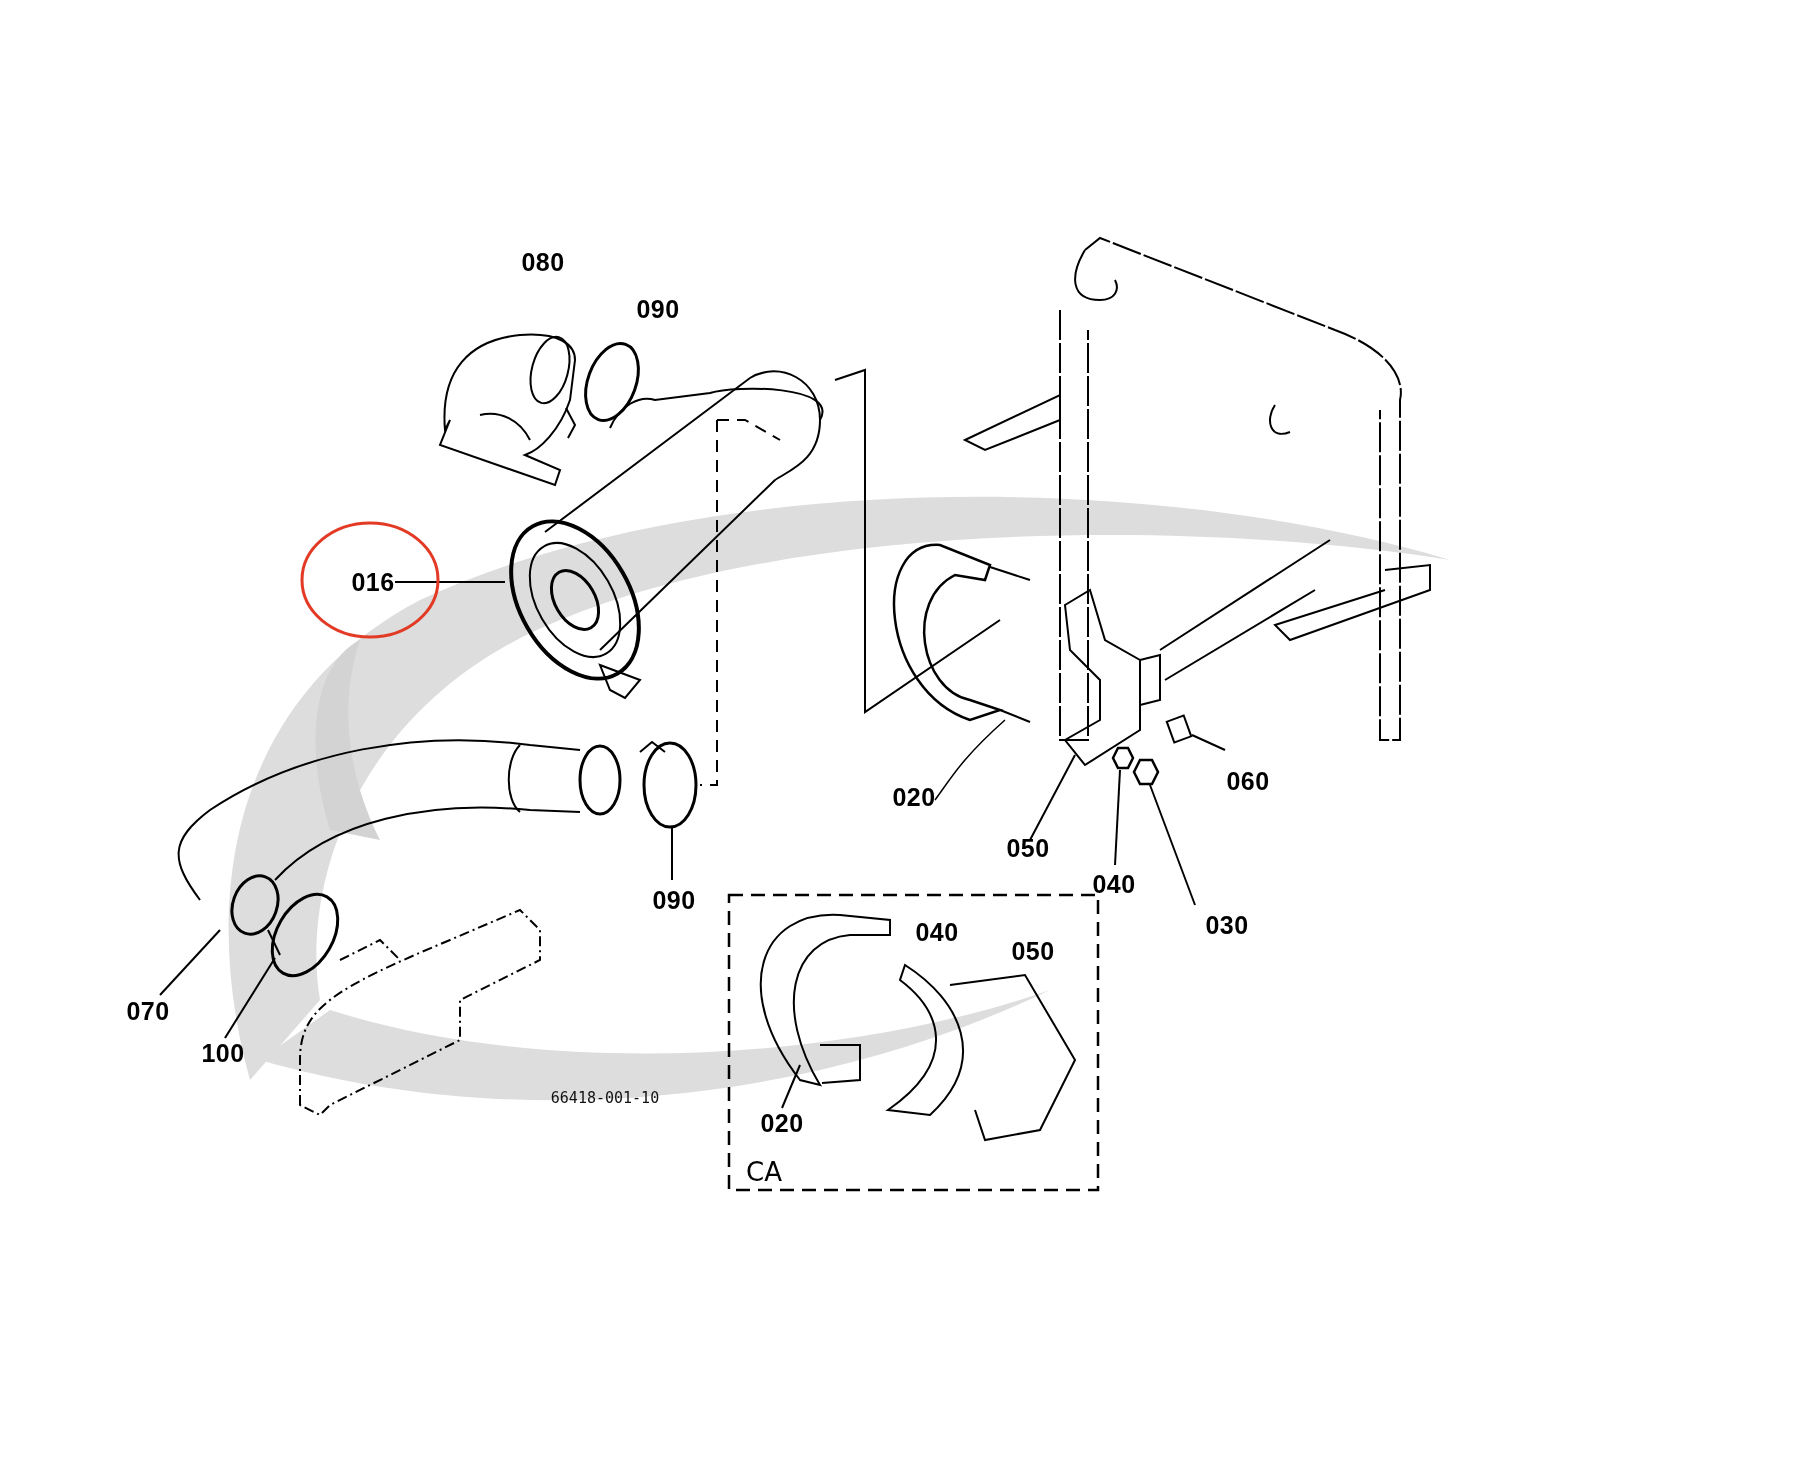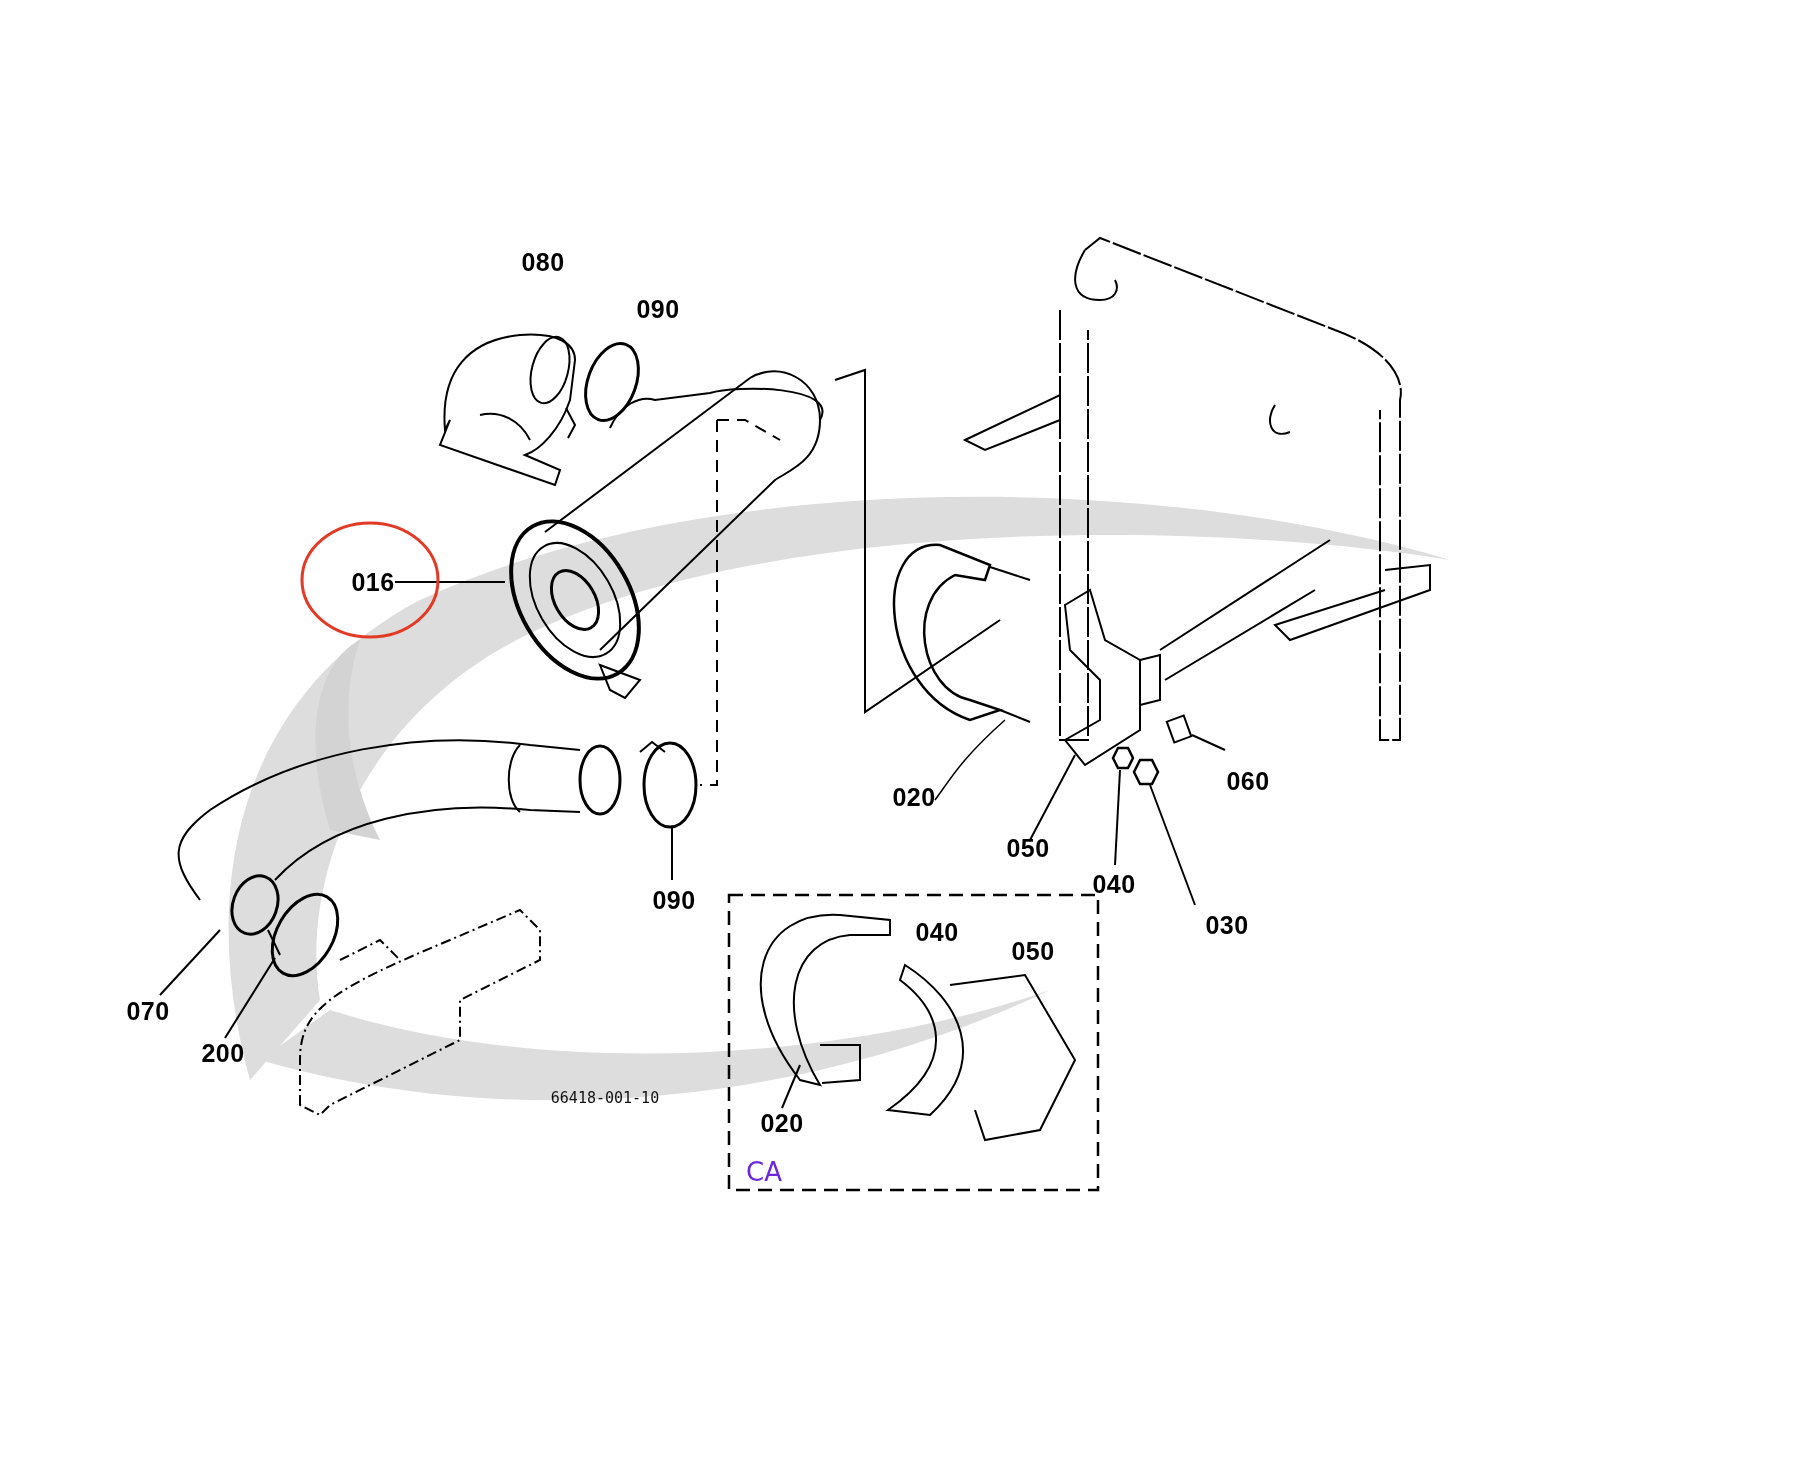--- a/index.html
+++ b/index.html
@@ -3,21 +3,21 @@
 <meta charset="utf-8">
 <style>
   html, body { margin: 0; padding: 0; background: #ffffff; }
   body { width: 1804px; height: 1462px; position: relative; overflow: hidden;
          font-family: "Liberation Sans", sans-serif; }
   #stage { position: absolute; left: 0; top: 0; width: 1804px; height: 1462px; }
   svg { position: absolute; left: 0; top: 0; }
   .label { position: absolute; font-weight: bold; font-size: 25px; color: #000;
            font-family: "Liberation Sans", sans-serif; letter-spacing: 0.5px; transform: translate(-50%, -50%); }
   .figno { position: absolute; font-family: "DejaVu Sans Mono", monospace; font-size: 15px; color: #111; transform: translate(-50%, -50%); margin-top: 40px; }
-  .ca { position: absolute; font-family: "DejaVu Sans", sans-serif; font-size: 26px; color: #6d28d9; transform: translate(-50%, -50%); }
+  .ca { position: absolute; font-family: "DejaVu Sans", sans-serif; font-size: 26px; color: #000000; transform: translate(-50%, -50%); }
   .wm { position: absolute; font-family: "Liberation Sans", sans-serif; font-weight: bold;
         font-size: 200px; color: #d9dad9; letter-spacing: 4px; white-space: nowrap; }
 </style>
 </head>
 <body>
 
 <div id="stage">
 
   <svg width="1804" height="1462">
     <path d="M 250 1080 C 200 900, 230 700, 420 600 C 700 470, 1150 470, 1450 560 C 1200 520, 800 520, 560 620 C 360 700, 300 880, 320 1000 Z" fill="#dcdddc"></path>
@@ -110,17 +110,17 @@
   <div class="label" style="left:1211px; top:925px;margin-left:16px;">030</div>
   <div class="label" style="left:1114px; top:884px;">040</div>
   <div class="label" style="left:1028px; top:848px;">050</div>
   <div class="label" style="left:1033px; top:951px;">050</div>
   <div class="label" style="left:937px; top:932px;">040</div>
   <div class="label" style="left:1248px; top:781px;">060</div>
   <div class="label" style="left:543px; top:262px;">080</div>
   <div class="label" style="left:148px; top:1011px;">070</div>
   <div class="label" style="left:658px; top:309px;">090</div>
   <div class="label" style="left:674px; top:900px;">090</div>
-  <div class="label" style="left:223px; top:1053px;">200</div>
+  <div class="label" style="left:223px; top:1053px;">100</div>
 
   <div class="figno" style="left:605px; top:1058px;">66418-001-10</div>
   <div class="ca" style="left:764px; top:1172px;">CA</div>
 </div>
 
 </body></html>

